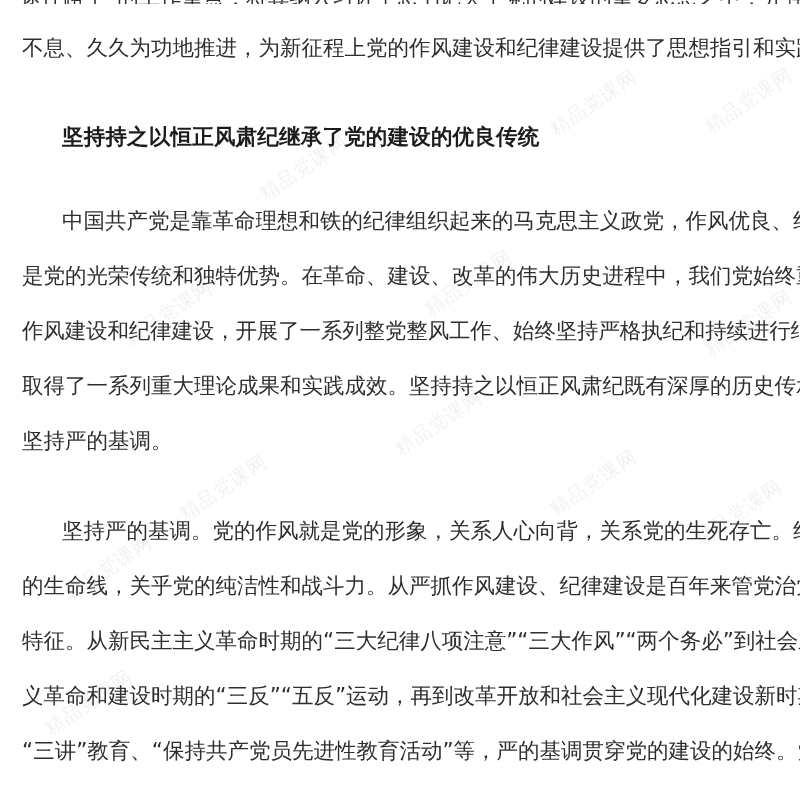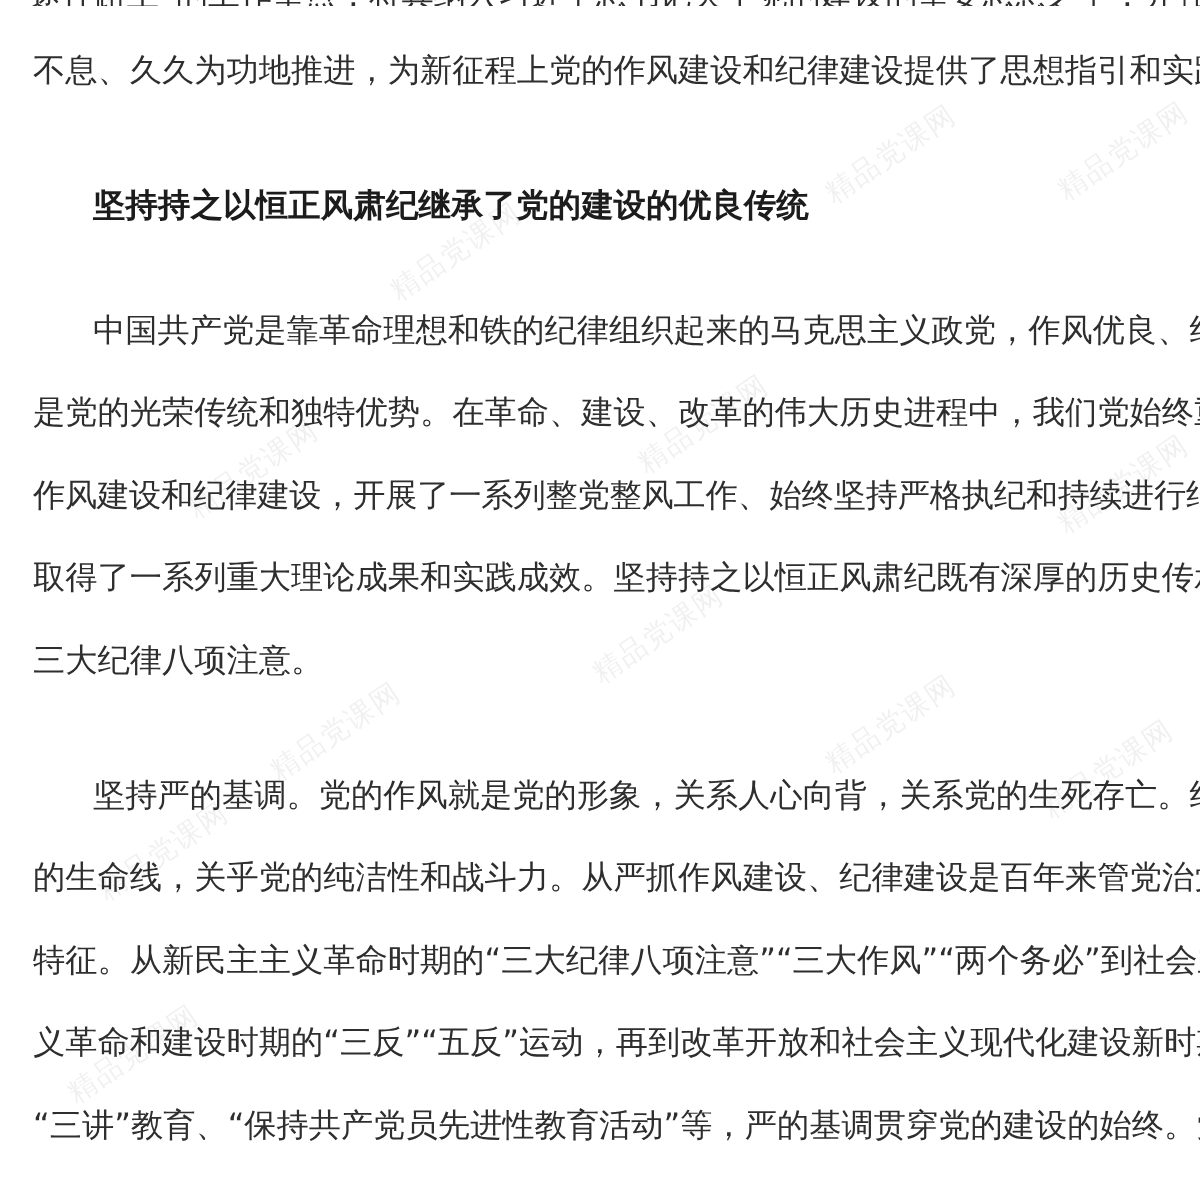--- a/index.html
+++ b/index.html
@@ -115,21 +115,21 @@
     <div class="doc-line clipped-top">途任路上”的工作重点，将其纳入习近平总书记关于党的建设的重要思想之中，并强调驰而</div>
 
     <div class="doc-line" style="top:34px;">不息、久久为功地推进，为新征程上党的作风建设和纪律建设提供了思想指引和实践遵循。</div>
 
     <div class="heading" style="top:122px;">坚持持之以恒正风肃纪继承了党的建设的优良传统</div>
 
     <div class="doc-line indent-line" style="top:207px;">中国共产党是靠革命理想和铁的纪律组织起来的马克思主义政党，作风优良、纪律严明</div>
     <div class="doc-line" style="top:262px;">是党的光荣传统和独特优势。在革命、建设、改革的伟大历史进程中，我们党始终重视加强</div>
     <div class="doc-line tight" style="top:317px;">作风建设和纪律建设，开展了一系列整党整风工作、始终坚持严格执纪和持续进行纪律教育，</div>
     <div class="doc-line" style="top:372px;">取得了一系列重大理论成果和实践成效。坚持持之以恒正风肃纪既有深厚的历史传承，也有</div>
-    <div class="doc-line" style="top:427px;">三大纪律八项注意。</div>
+    <div class="doc-line" style="top:427px;">坚持严的基调。</div>
 
     <div class="doc-line indent-line" style="top:517px;">坚持严的基调。党的作风就是党的形象，关系人心向背，关系党的生死存亡。纪律是党</div>
     <div class="doc-line" style="top:572px;">的生命线，关乎党的纯洁性和战斗力。从严抓作风建设、纪律建设是百年来管党治党的鲜明</div>
     <div class="doc-line" style="top:627px;">特征。从新民主主义革命时期的“三大纪律八项注意”“三大作风”“两个务必”到社会主</div>
     <div class="doc-line" style="top:682px;">义革命和建设时期的“三反”“五反”运动，再到改革开放和社会主义现代化建设新时期的</div>
     <div class="doc-line" style="top:737px;">“三讲”教育、“保持共产党员先进性教育活动”等，严的基调贯穿党的建设的始终。党的</div>
 
   </div>
 </div>
 

